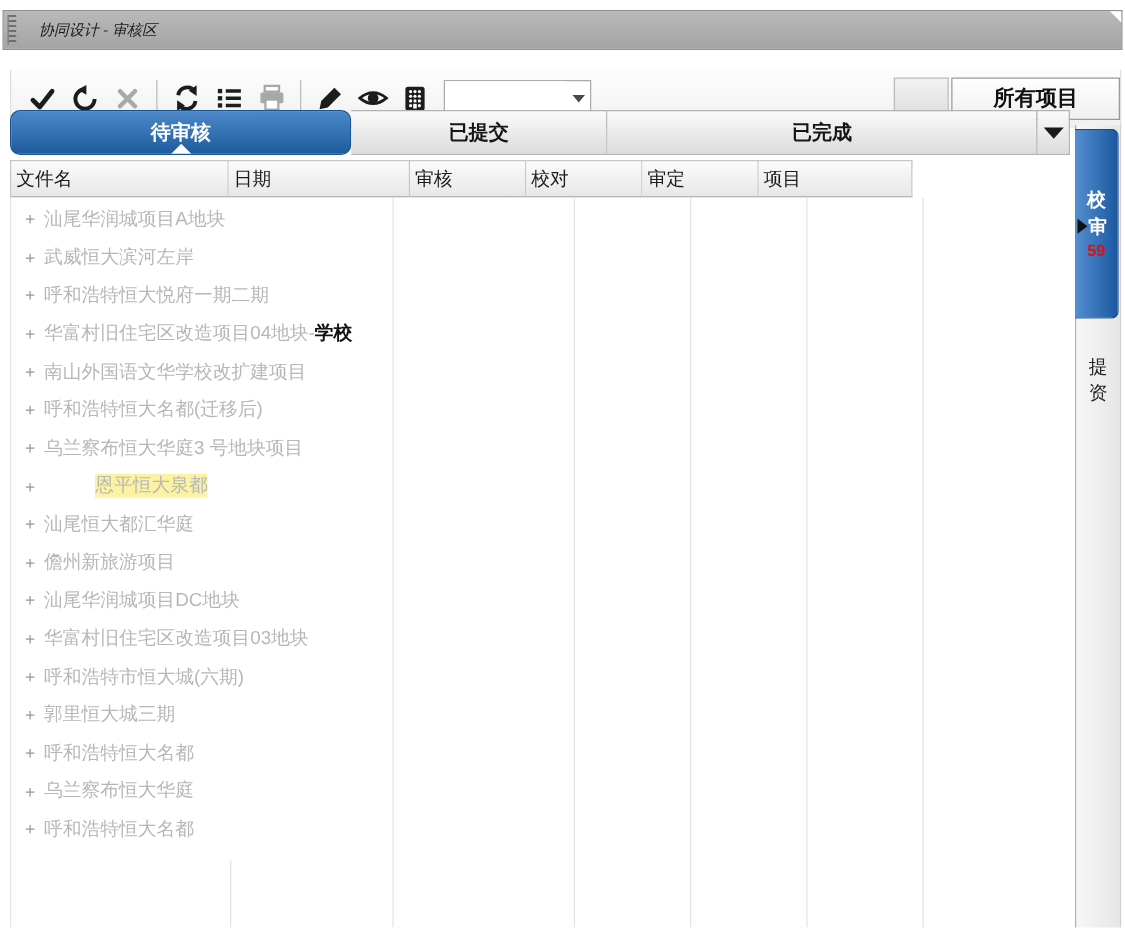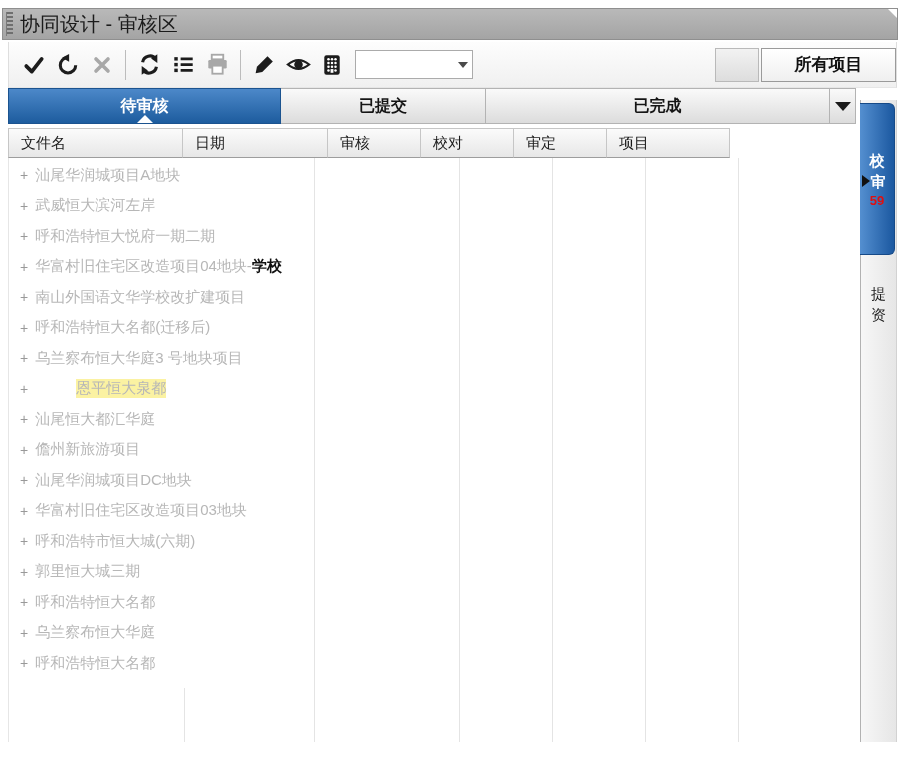--- a/index.html
+++ b/index.html
@@ -7,26 +7,26 @@
     font-family:"Liberation Sans", sans-serif; }
   #stage { position:relative; width:900px; height:757px; background:#fff; }
 
   
   .titlebar { position:absolute; left:2px; top:8px; width:896px; height:32px;
     background:linear-gradient(#b9b9b9,#a4a4a4); border:1px solid #8f8f8f;
     display:flex; align-items:center; }
   .grip { width:7px; height:24px; margin-left:3px;
     background:repeating-linear-gradient(to bottom,#6f6f6f 0 2px,rgba(0,0,0,0) 2px 4px);
     border-left:1px solid #7a7a7a; }
-  .titlebar .title { margin-left:7px; font-size:20px; color:#1b1b1b; }
+  .titlebar .title { margin-left:18px; font-size:12px; color:#1b1b1b;font-style:italic; }
   .corner-notch { position:absolute; right:0; top:0; width:0; height:0;
     border-left:9px solid transparent; border-top:9px solid #ffffff; }
 
   
-  .toolbar { position:absolute; left:8px; top:42px; width:889px; height:46px;
+  .toolbar { position:absolute; left:8px; top:56px; width:889px; height:46px;
     background:linear-gradient(#fdfdfd,#f0f0f0);
     border-left:1px solid #dedede; border-right:1px solid #dedede;
     border-bottom:1px solid #e6e6e6;
     display:flex; align-items:center; padding:0 0 0 8px; }
   .tbtn { width:30px; height:30px; margin:0 2px; display:flex; align-items:center;
     justify-content:center; color:#1c1c1c; background:transparent; border:none; cursor:pointer; }
   .tbtn.disabled { color:#a8a8a8; }
   .tsep { width:1px; height:30px; background:#bcbcbc; margin:0 6px; }
   .combo { width:118px; height:29px; margin-left:6px; border:1px solid #ababab;
     background:#fff; display:flex; align-items:stretch; }
@@ -60,21 +60,21 @@
     background:linear-gradient(#fafafa,#dcdcdc); display:flex; align-items:center;
     justify-content:center; cursor:pointer; }
   .tri-down-lg { width:0; height:0; border-left:8px solid transparent;
     border-right:8px solid transparent; border-top:9px solid #1a1a1a; }
 
   
   .thead { position:absolute; left:8px; top:128px; width:852px; height:30px; display:flex; }
   .hcell { height:30px; background:linear-gradient(#fbfbfb,#e7e7e7);
     border-top:1px solid #c6c6c6; border-right:1px solid #c6c6c6;
     border-bottom:1px solid #9d9d9d; color:#1a1a1a; font-size:15px;
-    display:flex; align-items:center; padding-left:12px; cursor:pointer; }
+    display:flex; align-items:center; padding-left:4px; cursor:pointer; }
   .hcell:first-child { border-left:1px solid #c6c6c6; }
 
   
   .tbody { position:absolute; left:8px; top:158px; width:852px; height:584px;
     background:#fff; border-left:1px solid #e6e6e6; overflow:hidden; }
   .vline { position:absolute; top:0; width:1px; height:584px; background:#e4e4e4; }
   .vline.short { top:530px; height:54px; }
   .rows { position:absolute; left:0; top:2px; width:100%; }
   .frow { height:30.5px; display:flex; align-items:center; padding-left:11px;
     font-size:15px; color:#b7b7b7; position:relative; z-index:1; cursor:pointer;
@@ -210,21 +210,21 @@
       <div class="arrow-btn">
         <div class="tri-down-sm"></div>
       </div>
     </div>
     <div class="tb-spacer"></div>
     <div class="blank-box"></div>
     <button class="all-projects">所有项目</button>
   </div>
 
   <div class="tabstrip" id="tabstrip">
-    <div class="tab active" style="width: 273px;">
+    <div class="tab active" style="width: 273px; border-radius: 8px;">
         <span>待审核</span>
         <div class="notch"></div>
       </div>
       <div class="tab" style="width: 205px;">
         <span>已提交</span>
       </div>
       <div class="tab" style="width: 344px;">
         <span>已完成</span>
       </div>
       <div class="tab-arrow-zone">

